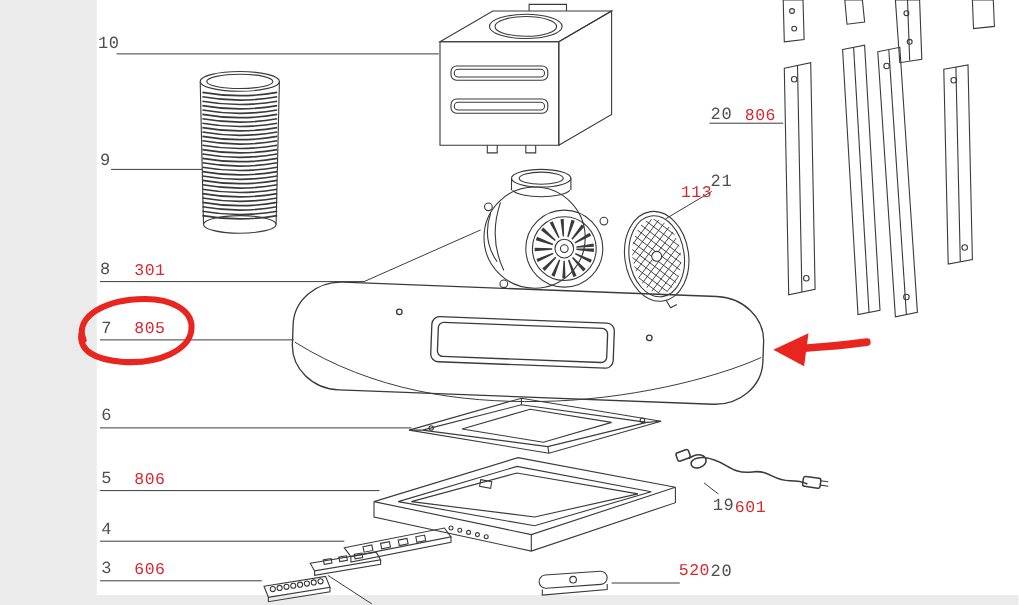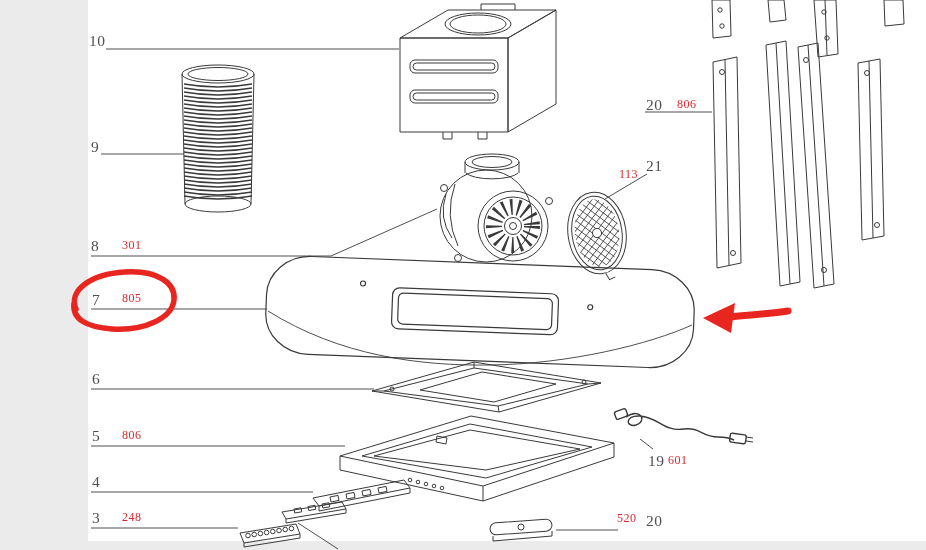--- a/index.html
+++ b/index.html
@@ -6,32 +6,32 @@
     --line:#3a3a3a;
     --label_gray:#4f4f4f;
     --code_red:#d7282f;
     --annotation_red:#e8251f;
     --margin_gray:#ebebeb;
     --paper:#ffffff;
   }
   *{margin:0;padding:0;box-sizing:border-box;}
   html,body{width:926px;height:550px;overflow:hidden;background:var(--paper);}
   #stage{position:relative;width:926px;height:550px;background:var(--paper);
-         font-family:Liberation Serif, serif;}
+         font-family:Liberation Mono, monospace;}
   .bg-strip{position:absolute;background:var(--margin_gray);}
   .bg-strip.left{left:0;top:0;width:88px;height:550px;}
   .bg-strip.bottom{left:0;top:541px;width:926px;height:9px;}
   svg.linework{position:absolute;left:0;top:0;}
   .ink{stroke:var(--line);fill:none;}
   .red-stroke{stroke:var(--annotation_red);fill:none;stroke-linecap:round;stroke-linejoin:round;}
   .red-fill{fill:var(--annotation_red);stroke:none;}
   .labels-layer{position:absolute;left:0;top:0;width:100%;height:100%;pointer-events:none;}
   .lbl{position:absolute;line-height:1;white-space:nowrap;}
   .lbl.num{font-size:15.5px;color:var(--label_gray);letter-spacing:.5px;}
-  .lbl.code{font-size:12px;color:var(--code_red);letter-spacing:.5px;text-align:right;}
+  .lbl.code{font-size:15px;color:var(--code_red);letter-spacing:.5px;text-align:right;}
 </style>
 </head>
 <body>
 
 <div id="stage">
   <div class="bg-strip left"></div>
   <div class="bg-strip bottom"></div>
 
   <svg class="linework" width="926" height="550" viewBox="0 0 926 550">
 
@@ -222,21 +222,21 @@
     <span class="lbl num" style="left:91px;top:139px">9</span>
     <span class="lbl num" style="left:91px;top:238px">8</span>
     <span class="lbl code" style="left:122px;top:239px">301</span>
     <span class="lbl num" style="left:92px;top:292px">7</span>
     <span class="lbl code" style="left:122px;top:292px">805</span>
     <span class="lbl num" style="left:92px;top:371px">6</span>
     <span class="lbl num" style="left:92px;top:428px">5</span>
     <span class="lbl code" style="left:122px;top:429px">806</span>
     <span class="lbl num" style="left:92px;top:474px">4</span>
     <span class="lbl num" style="left:92px;top:510px">3</span>
-    <span class="lbl code" style="left:122px;top:511px">248</span>
+    <span class="lbl code" style="left:122px;top:511px">606</span>
     <span class="lbl num" style="left:646px;top:97px">20</span>
     <span class="lbl code" style="left:677px;top:98px">806</span>
     <span class="lbl code" style="left:619px;top:168px">113</span>
     <span class="lbl num" style="left:646px;top:158px">21</span>
     <span class="lbl num" style="left:648px;top:453px">19</span>
     <span class="lbl code" style="left:668px;top:454px">601</span>
     <span class="lbl code" style="left:617px;top:512px">520</span>
     <span class="lbl num" style="left:646px;top:513px">20</span>
   </div>
 </div>

